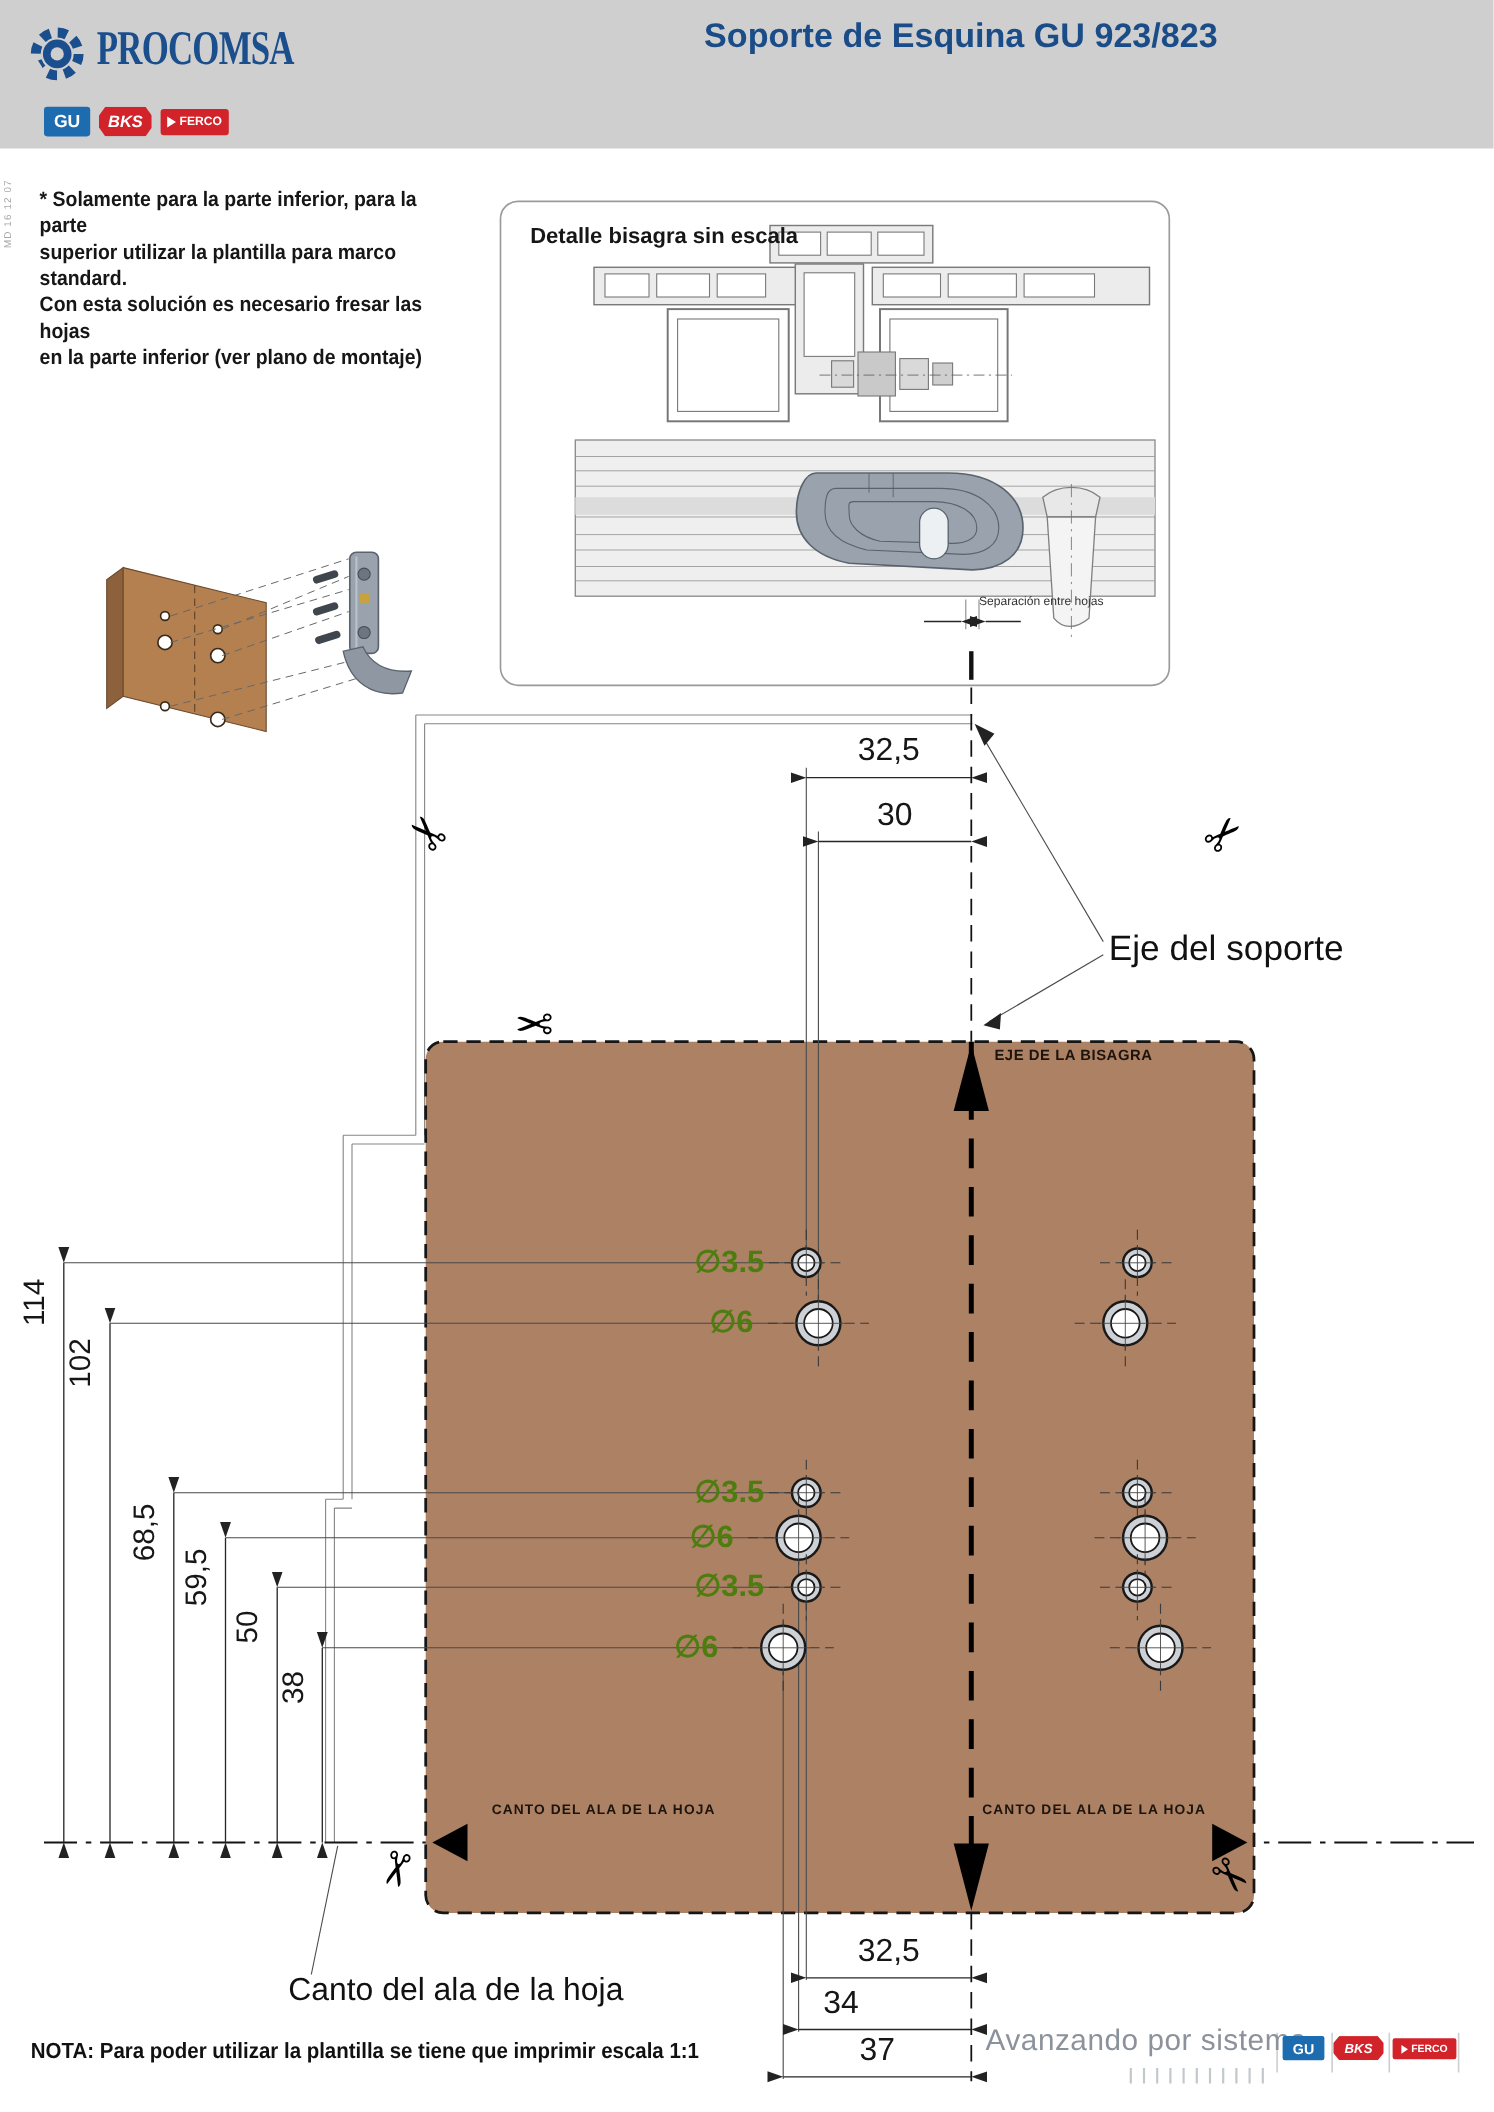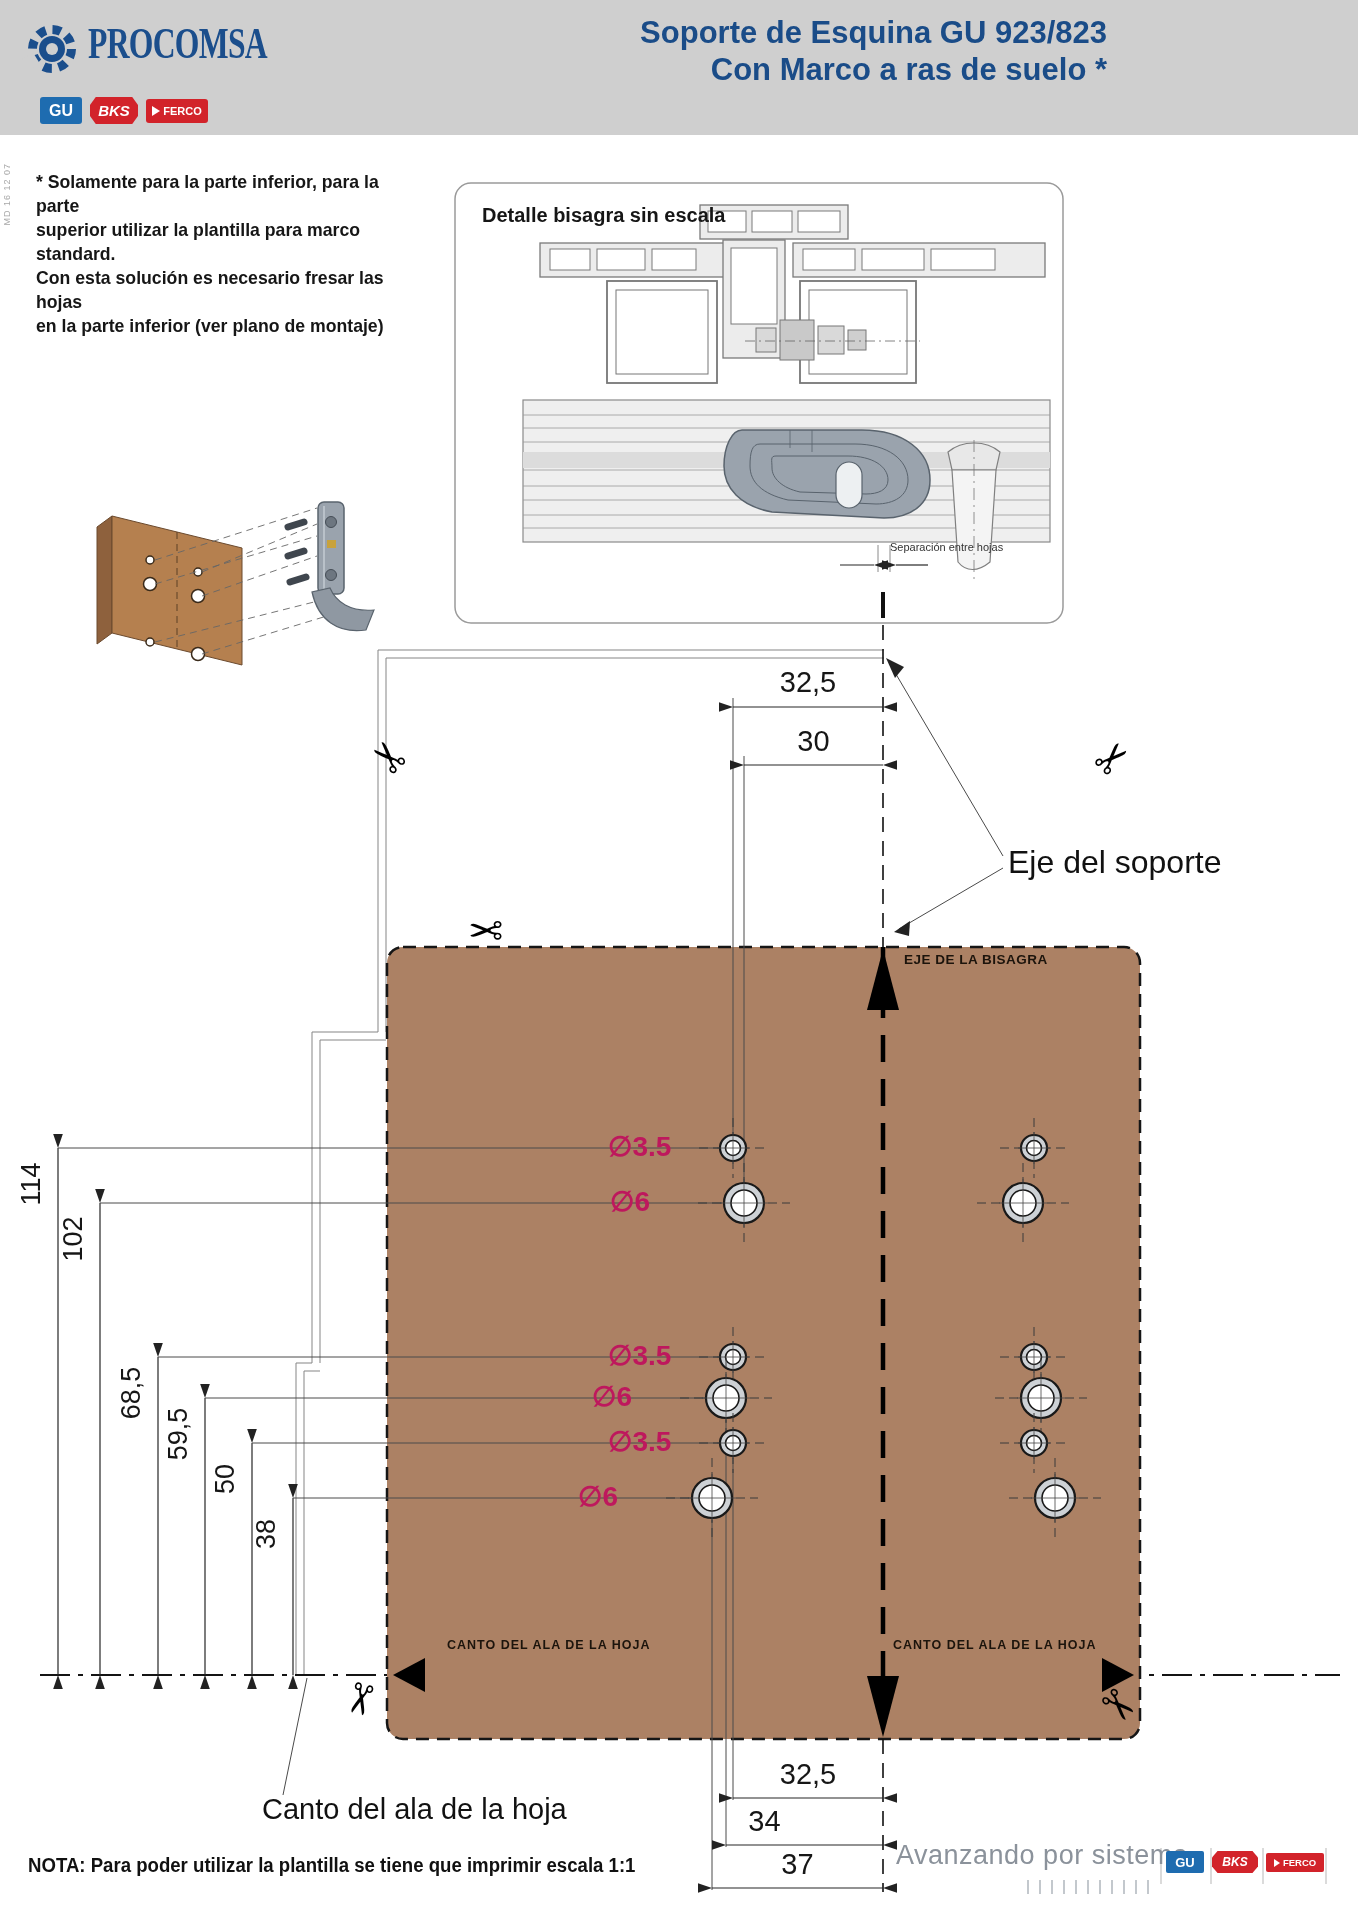--- a/index.html
+++ b/index.html
@@ -14,21 +14,21 @@
   .logobox{display:flex;align-items:center;justify-content:center;color:#fff;font-weight:bold;}
   #sidecode{left:2px;top:163px;writing-mode:vertical-rl;transform:rotate(180deg);
             font-size:9px;color:#a8a8a8;letter-spacing:1px;}
   #note{left:36px;top:170px;width:380px;font-size:19px;font-weight:bold;line-height:24px;
         transform:scaleX(.93);transform-origin:left top;color:#161616;}
   #dtitle{left:482px;top:204px;font-size:20px;font-weight:bold;color:#161616;}
   #sep{left:890px;top:541px;font-size:11px;color:#333;}
   .dimtext{font-size:29px;color:#161616;text-align:center;}
   .vdim{width:110px;height:32px;font-size:27px;color:#161616;text-align:center;
         transform:rotate(-90deg);transform-origin:55px 16px;}
-  .holelabel{width:110px;text-align:left;font-size:28px;font-weight:bold;color:#be185d;}
+  .holelabel{width:110px;text-align:center;font-size:28px;font-weight:bold;color:#4d7c0f;}
   .cantol{font-size:12.5px;font-weight:bold;letter-spacing:1px;color:#1c140c;}
   #ejebis{left:904px;top:952px;font-size:13.5px;font-weight:bold;letter-spacing:.5px;color:#1c140c;}
   #ejesop{left:1008px;top:844px;font-size:32px;color:#111;}
   #cantobottom{left:262px;top:1793px;font-size:29px;color:#111;}
   #nota{left:28px;top:1854px;font-size:20px;font-weight:bold;color:#111;
         transform:scaleX(.93);transform-origin:left top;white-space:nowrap;}
   #slogan{left:896px;top:1840px;font-size:27px;color:#8b929b;letter-spacing:.5px;}
   .scis{font-size:42px;color:#000;line-height:42px;}
   
   .con{stroke:#858585;stroke-width:1;fill:none;}
@@ -70,21 +70,20 @@
        clip-path:polygon(12% 0,88% 0,100% 30%,100% 70%,88% 100%,12% 100%,0 70%,0 30%)">
       <span>BKS</span>
     </div>
   <div class="abs logobox" style="left:146px;top:99px;width:62px;height:24px;background:#d2232a;border-radius:3px;font-size:11px;gap:3px">
        <span style="width:0;height:0;border-top:5px solid transparent;border-bottom:5px solid transparent;border-left:8px solid #fff"></span>
        <span>FERCO</span>
     </div>
 
   <div id="title" class="abs">
     <div>Soporte de Esquina GU 923/823</div>
-    <div>Con Marco a ras de suelo *</div>
   </div>
 
   <div id="sidecode" class="abs">MD 16 12 07</div>
 
   <div id="note" class="abs">
     <div>* Solamente para la parte inferior, para la parte</div>
     <div>superior utilizar la plantilla para marco standard.</div>
     <div>Con esta solución es necesario fresar las hojas</div>
     <div>en la parte inferior (ver plano de montaje)</div>
   </div>

